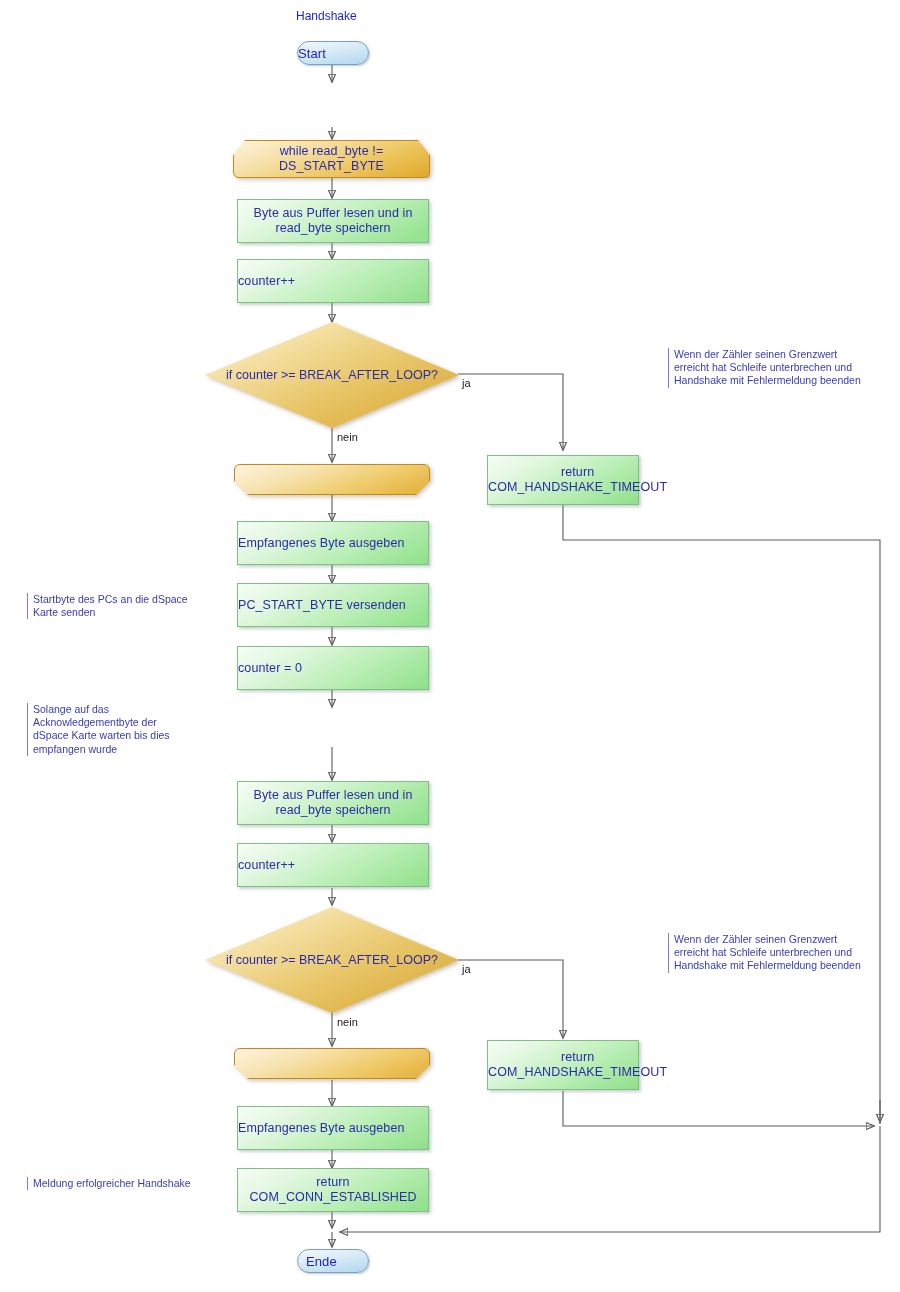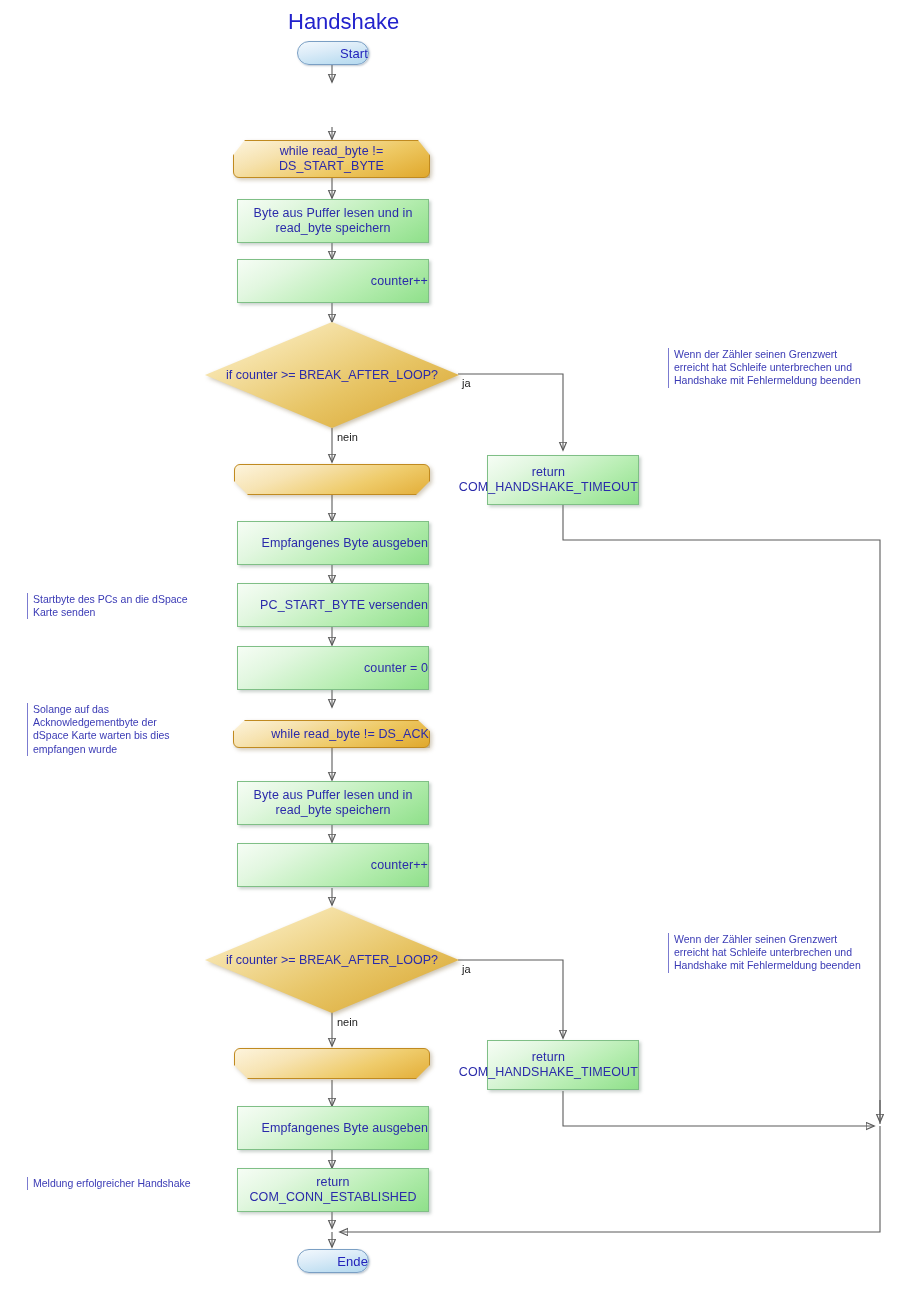--- a/index.html
+++ b/index.html
@@ -18,21 +18,21 @@
     background: #ffffff;
     overflow: hidden;
   }
 
   
   .node {
     position: absolute;
     box-sizing: border-box;
     display: flex;
     align-items: center;
-    justify-content: flex-end;
+    justify-content: flex-start;
     text-align: center;
     color: #2a2aaa;
     font-size: 12.5px;
     line-height: 15px;
     white-space: pre-line;
     letter-spacing: 0.1px;
   }
 
   
   .terminator {
@@ -112,23 +112,24 @@
     font-size: 10.5px;
     line-height: 13.2px;
     white-space: pre-line;
     box-sizing: border-box;
   }
 
   
   .title {
     position: absolute;
     color: #2222cc;
-    font-size: 22px;
+    font-size: 12px;
     font-weight: normal;
     white-space: nowrap;
+    margin-left: 8px;
   }
 
   
   .edge-label {
     position: absolute;
     color: #1a1a1a;
     font-size: 11px;
     white-space: nowrap;
   }
 
@@ -225,25 +226,20 @@
   </div>
 
   <div class="node process" style="left:237px; top:583px; width:192px; height:44px;">
     <span>PC_START_BYTE versenden</span>
   </div>
 
   <div class="node process" style="left:237px; top:646px; width:192px; height:44px;">
     <span>counter = 0</span>
   </div>
 
-  <div class="loopstart-wrap" style="left:233px; top:720px; width:197px; height:28px;">
-    <div class="node loopstart" style="position:absolute; left:0; top:0; width:197px; height:28px;">
-      <span>while read_byte != DS_ACK</span>
-    </div>
-  </div>
 
   <div class="node process" style="left:237px; top:781px; width:192px; height:44px;">
     <span>Byte aus Puffer lesen und in read_byte speichern</span>
   </div>
 
   <div class="node process" style="left:237px; top:843px; width:192px; height:44px;">
     <span>counter++</span>
   </div>
 
   <div class="decision-wrap" style="left:205px; top:907px; width:254px; height:106px;">

